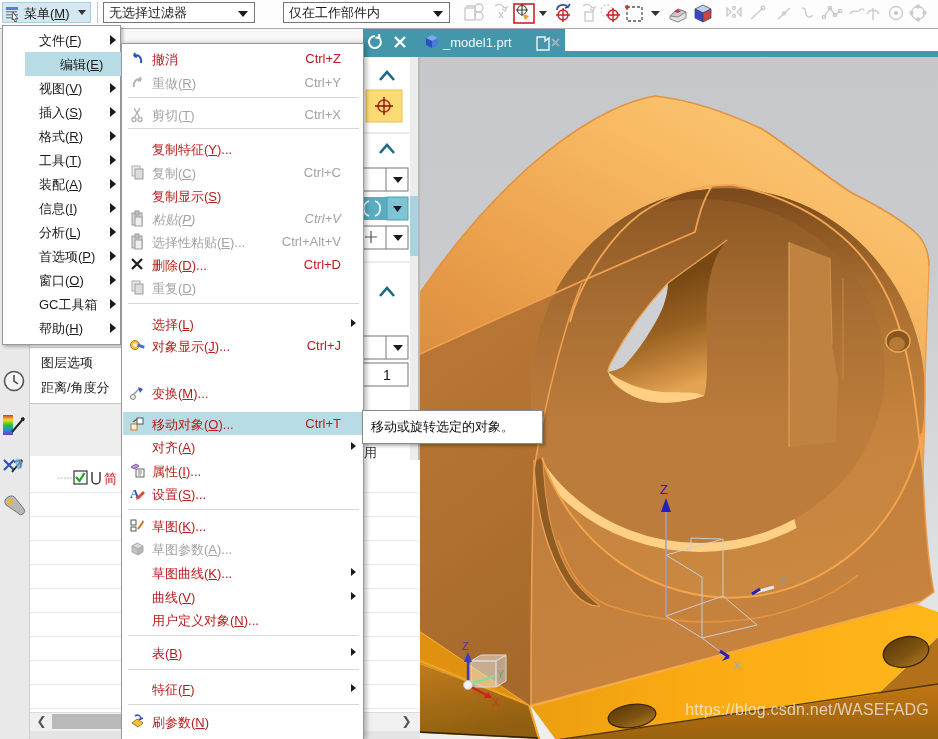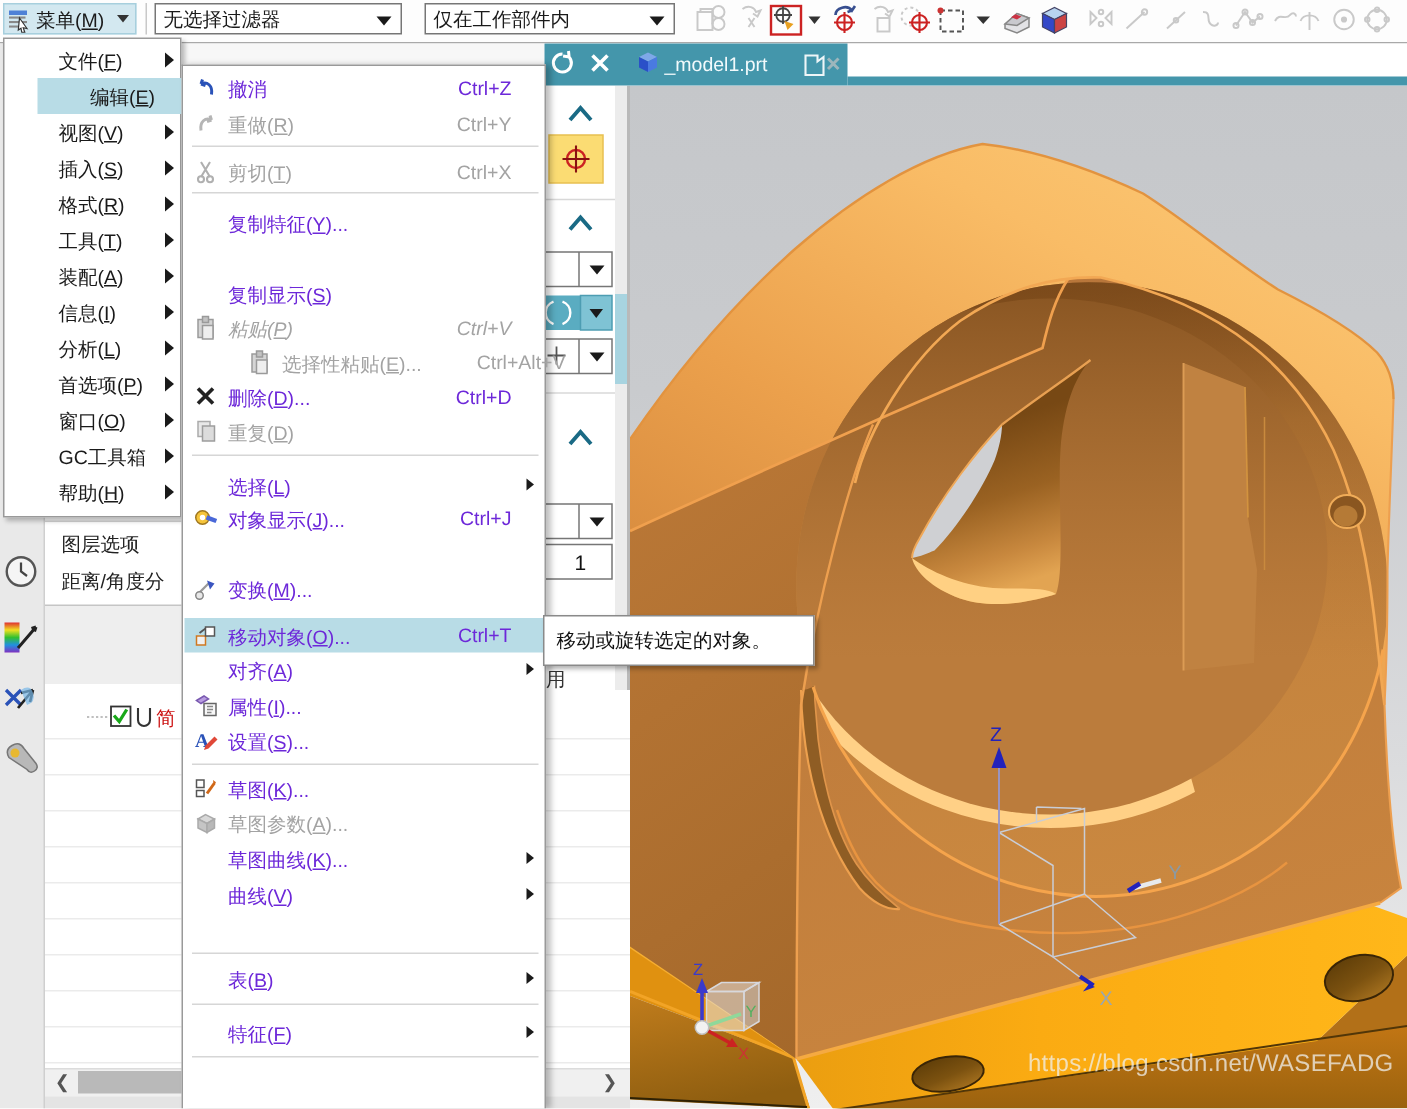--- a/index.html
+++ b/index.html
@@ -32,21 +32,21 @@
   #navbot{left:30px;top:731px;width:390px;height:8px;background:#e4e4e4;}
   
   #dlg{z-index:2;left:363px;top:57px;width:55px;height:403px;background:#fff;border-right:2px solid #b9b9b9;box-sizing:content-box;}
   
   #mainmenu{z-index:7;left:2px;top:25px;width:119px;height:320px;background:#fff;border:1px solid #999;box-sizing:border-box;box-shadow:2px 2px 3px rgba(0,0,0,0.25);}
   .mmitem{position:absolute;left:1px;width:116px;height:24px;font-size:13px;color:#1a1a1a;}
   .mmitem .t{position:absolute;left:35px;top:4px;}
   .mmitem .ar{position:absolute;right:4px;top:7px;width:0;height:0;border-top:5px solid transparent;border-bottom:5px solid transparent;border-left:6px solid #1a1a1a;}
   .hl{background:#b8dce6;}
   #submenu{z-index:7;left:121px;top:43px;width:243px;height:696px;background:#fff;border:1px solid #999;border-bottom:none;box-sizing:border-box;box-shadow:3px 0px 4px rgba(0,0,0,0.25);}
-  .smitem{position:absolute;left:1px;width:240px;height:23px;font-size:13px;color:#6d28d9;}
+  .smitem{position:absolute;left:1px;width:240px;height:23px;font-size:13px;color:#b91c1c;}
   .smitem .t{position:absolute;left:29px;top:4px;white-space:nowrap;}
   .smitem .k{position:absolute;right:22px;top:4px;}
   .smitem .ar{position:absolute;right:7px;top:7px;width:0;height:0;border-top:4px solid transparent;border-bottom:4px solid transparent;border-left:5px solid #1a1a1a;}
   .smitem .ic{position:absolute;left:6px;top:3px;width:17px;height:17px;}
   .dis{color:#a3a3a3;}
   .smsep{position:absolute;left:6px;width:231px;height:1px;background:#d6d6d6;}
   u{text-decoration:underline;}
   
   #tooltip{z-index:8;left:362px;top:410px;width:181px;height:34px;background:#fff;border:1px solid #8a8a8a;box-sizing:border-box;box-shadow:2px 2px 3px rgba(0,0,0,0.3);font-size:13px;color:#111;line-height:32px;padding-left:8px;}
   
@@ -62,21 +62,21 @@
     <span class="car"></span>
 <svg class="abs" style="left:2px;top:3px" width="17" height="16" viewBox="0 0 17 16">
       <rect x="1" y="1" width="12" height="3" fill="#4f81d6"></rect>
       <rect x="1" y="5" width="11" height="1.4" fill="#888"></rect>
       <rect x="1" y="8" width="12" height="1.4" fill="#888"></rect>
       <rect x="1" y="11" width="9" height="1.4" fill="#888"></rect>
       <path d="M8 6 L13 13 L10.5 12.5 L11.5 15.5 L9.5 15.5 L9 12.8 L7.2 14 Z" fill="#fff" stroke="#333" stroke-width="0.8"></path>
     </svg>
 </div>
 <div id="vsep1" class="abs"></div>
-<div class="combo abs" style="left:103px;top:2px;width:165px;height:21px;">无选择过滤器<span class="car"></span></div>
+<div class="combo abs" style="left:103px;top:2px;width:152px;height:21px;">无选择过滤器<span class="car"></span></div>
 <div class="combo abs" style="left:283px;top:2px;width:167px;height:21px;">仅在工作部件内<span class="car"></span></div>
 <svg id="tbicons" class="abs" style="left:455px;top:0px" width="483" height="28" viewBox="0 0 483 28">
 <g stroke="#c9c9c9" fill="none" stroke-width="1.3">
   <rect x="10" y="8" width="10" height="12"></rect>
       <path d="M12 8 v-2 h8 v10"></path>
       <circle cx="24" cy="8" r="4"></circle>
       <circle cx="24" cy="16" r="4"></circle>
   <path d="M40 6 c4 -3 8 -1 9 2 l3 -1 -2 4 -3 -2"></path>
       <path d="M44 12 l4 6 M48 12 l-4 6"></path>
 </g>
@@ -477,33 +477,41 @@
           <path d="M5 2 L11 12 M11 2 L5 12" stroke="#b0b0b0" stroke-width="1.4"></path>
           <circle cx="5" cy="13.5" r="2" fill="none" stroke="#b0b0b0" stroke-width="1.4"></circle>
           <circle cx="11" cy="13.5" r="2" fill="none" stroke="#b0b0b0" stroke-width="1.4"></circle>
         </svg></span>
       <span class="t">剪切(<u>T</u>)</span>
       <span class="k">Ctrl+X</span>
     </div>
     <div class="smitem" style="top: 93px;">
       <span class="t">复制特征(<u>Y</u>)...</span>
     </div>
+    <div class="smitem dis" style="top: 117px;">
+      <span class="ic"><svg width="17" height="17">
+          <rect x="3" y="2" width="8" height="10" fill="#e8e8e8" stroke="#ababab"></rect>
+          <rect x="6" y="5" width="8" height="10" fill="#dcdcdc" stroke="#9d9d9d"></rect>
+        </svg></span>
+      <span class="t">复制(<u>C</u>)</span>
+      <span class="k">Ctrl+C</span>
+    </div>
     <div class="smitem" style="top: 140px;">
       <span class="t">复制显示(<u>S</u>)</span>
     </div>
     <div class="smitem dis" style="top: 163px; font-style: italic;">
       <span class="ic"><svg width="17" height="17">
           <rect x="3" y="3" width="10" height="12" fill="#d5d5d5" stroke="#9a9a9a"></rect>
           <rect x="6" y="1" width="4" height="4" fill="#c2c2c2" stroke="#9a9a9a"></rect>
           <rect x="6" y="7" width="7" height="9" fill="#eee" stroke="#9a9a9a"></rect>
         </svg></span>
       <span class="t">粘贴(<u>P</u>)</span>
       <span class="k">Ctrl+V</span>
     </div>
-    <div class="smitem dis" style="top: 186px; margin-left: 36px;">
+    <div class="smitem dis" style="top: 186px;">
       <span class="ic"><svg width="17" height="17">
           <rect x="3" y="3" width="10" height="12" fill="#d5d5d5" stroke="#9a9a9a"></rect>
           <rect x="6" y="1" width="4" height="4" fill="#c2c2c2" stroke="#9a9a9a"></rect>
           <rect x="6" y="7" width="7" height="9" fill="#eee" stroke="#9a9a9a"></rect>
         </svg></span>
       <span class="t">选择性粘贴(<u>E</u>)...</span>
       <span class="k">Ctrl+Alt+V</span>
     </div>
     <div class="smitem" style="top: 209px;">
       <span class="ic"><svg width="17" height="17">
@@ -586,27 +594,37 @@
       <span class="t">草图参数(<u>A</u>)...</span>
     </div>
     <div class="smitem" style="top: 517px;">
       <span class="t">草图曲线(<u>K</u>)...</span>
       <span class="ar"></span>
     </div>
     <div class="smitem" style="top: 541px;">
       <span class="t">曲线(<u>V</u>)</span>
       <span class="ar"></span>
     </div>
+    <div class="smitem" style="top: 564px;">
+      <span class="t">用户定义对象(<u>N</u>)...</span>
+    </div>
     <div class="smitem" style="top: 597px;">
       <span class="t">表(<u>B</u>)</span>
       <span class="ar"></span>
     </div>
     <div class="smitem" style="top: 633px;">
       <span class="t">特征(<u>F</u>)</span>
       <span class="ar"></span>
+    </div>
+    <div class="smitem" style="top: 666px;">
+      <span class="ic"><svg width="17" height="17">
+          <path d="M3 10 l5 -4 6 4 -5 4 z" fill="#f5c43a" stroke="#a07820"></path>
+          <path d="M6 3 c3 -2 6 0 6 3 l2 -1 M12 6 l-2.5 0.5" stroke="#3a55c0" stroke-width="1.6" fill="none"></path>
+        </svg></span>
+      <span class="t">刷参数(<u>N</u>)</span>
     </div>
     <div class="smsep" style="top: 53px;"></div>
     <div class="smsep" style="top: 84px;"></div>
     <div class="smsep" style="top: 259px;"></div>
     <div class="smsep" style="top: 465px;"></div>
     <div class="smsep" style="top: 591px;"></div>
     <div class="smsep" style="top: 625px;"></div>
     <div class="smsep" style="top: 660px;"></div>
   </div>
 <div id="tooltip" class="abs">移动或旋转选定的对象。</div>

